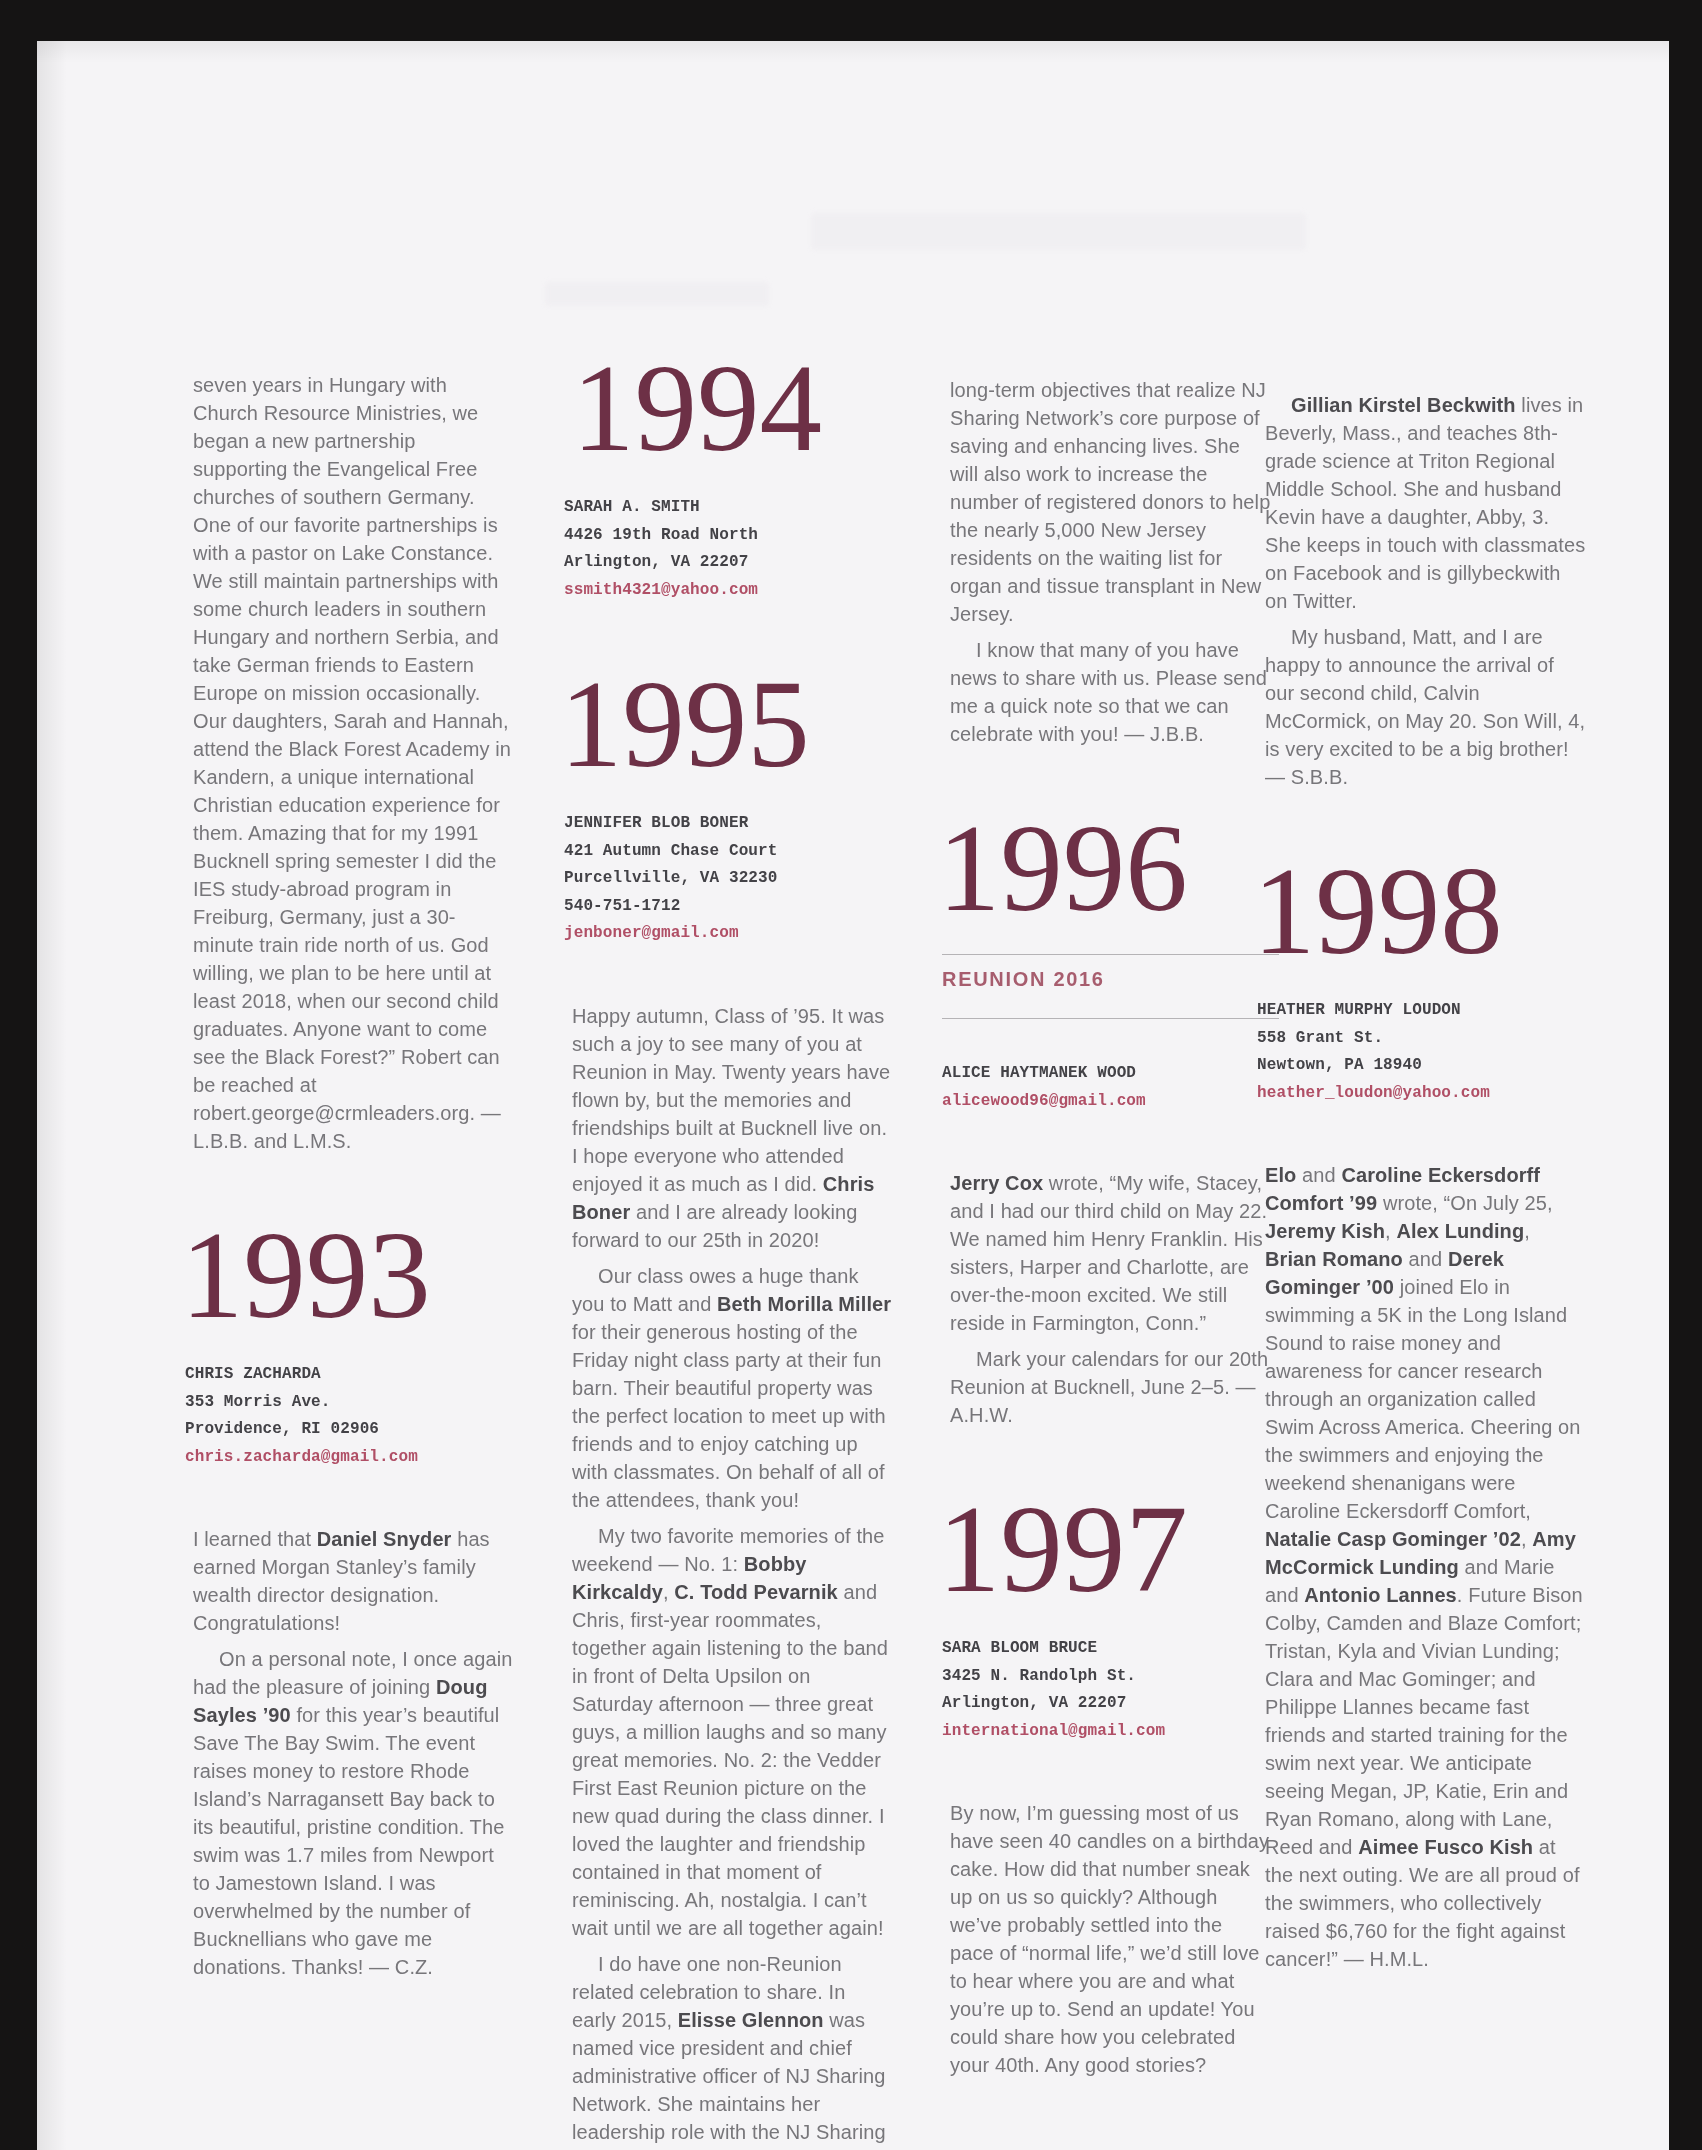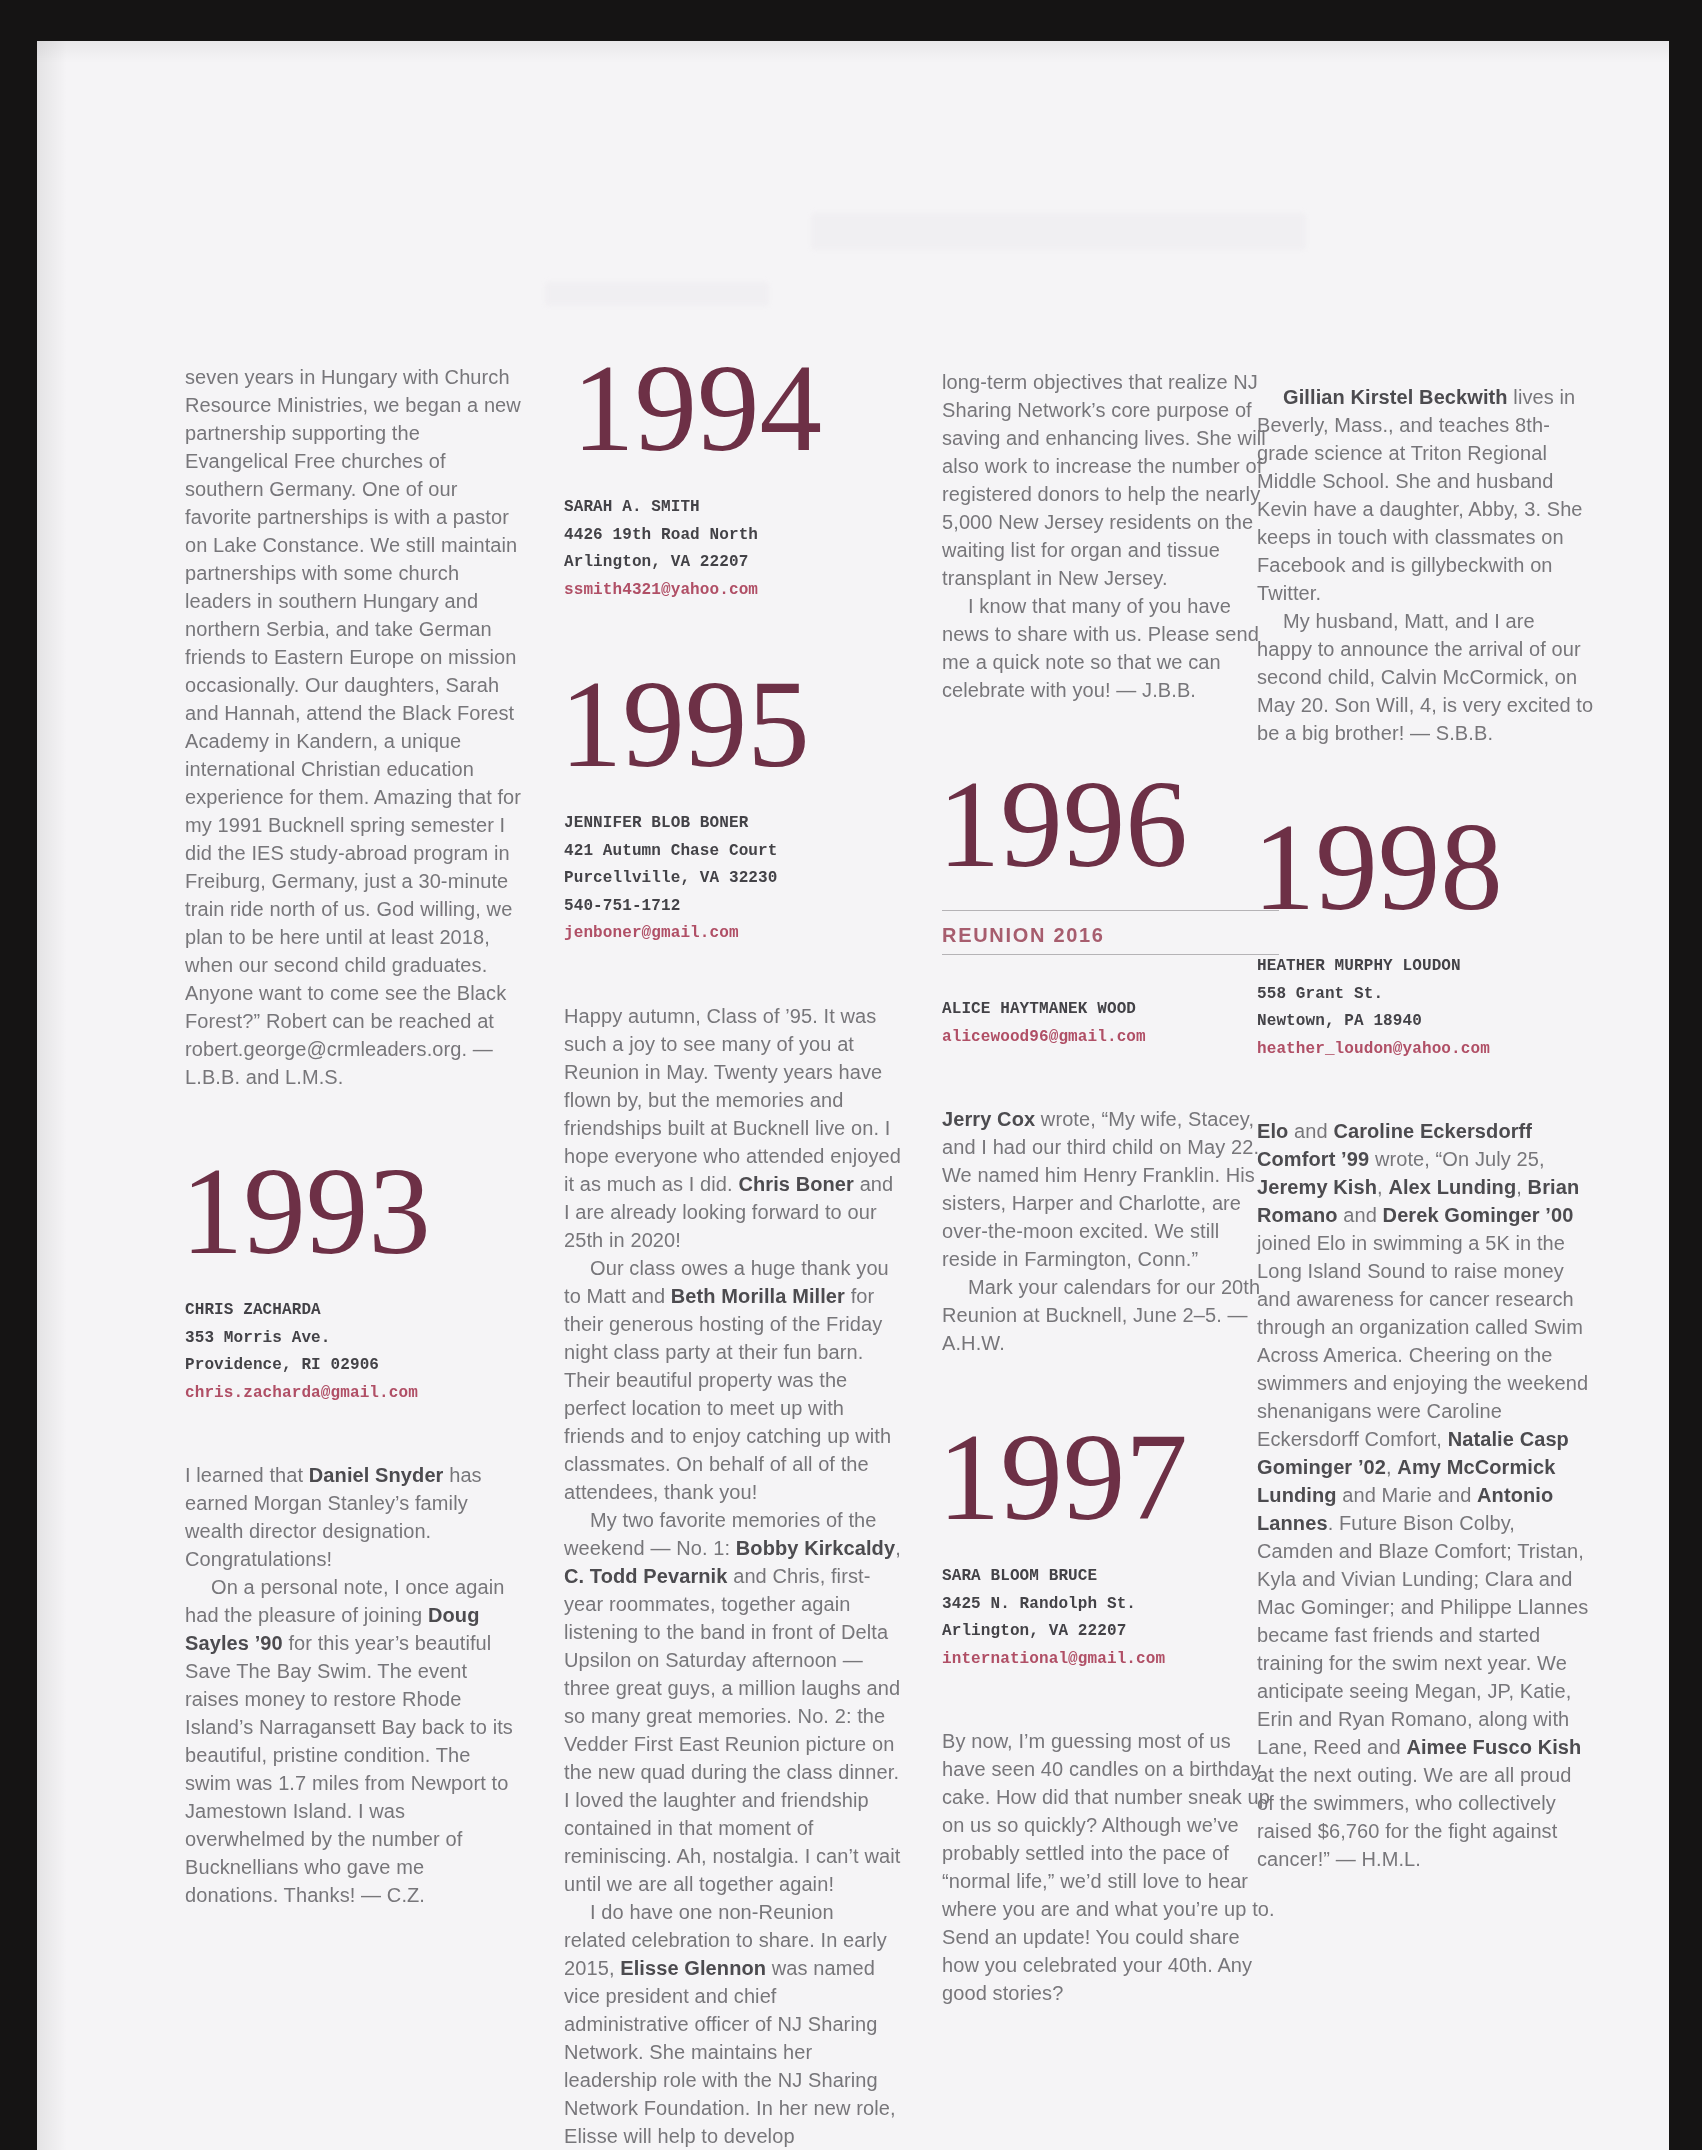--- a/index.html
+++ b/index.html
@@ -30,21 +30,21 @@
   .ghost.g1{left:774px;top:172px;width:495px;height:37px;}
   .ghost.g2{left:508px;top:241px;width:224px;height:24px;}
 
   .col{position:absolute;width:337px;}
   .col-0{left:148px;top:322px;}
   .col-1{left:527px;top:318px;}
   .col-2{left:905px;top:327px;}
   .col-3{left:1220px;top:342px;}
 
   .para{
-    margin:0;
+    margin:8px;
     font-size:20px;line-height:28px;
     color:#77767a;letter-spacing:0.1px;
   }
   .para.indent{text-indent:26px;}
   .para b{color:#4c4b4f;font-weight:700;}
   .para i{font-style:italic;}
 
   .year{
     font-family:"Liberation Serif",serif;
     font-size:125px;line-height:98px;
@@ -57,21 +57,21 @@
   .contact{margin:0 0 54px 0;}
   .contact div{
     font-size:16px;line-height:27.5px;
     font-weight:700;color:#434247;letter-spacing:0.1px;font-family:Liberation Mono, monospace;
   }
   .contact .c-email{color:#b04f66;}
 
   .reunion{
     border-top:1.7px solid #b5b3b6;
     border-bottom:1.7px solid #b5b3b6;
-    padding:13px 0 7px 0;
+    padding:13px 0 27px 0;
     margin:10.8px 0 41px 0;
   }
   .reunion span{
     font-size:20px;font-weight:700;letter-spacing:1.7px;
     color:#a75d6e;
   }
 </style>
 </head>
 <body>
 

